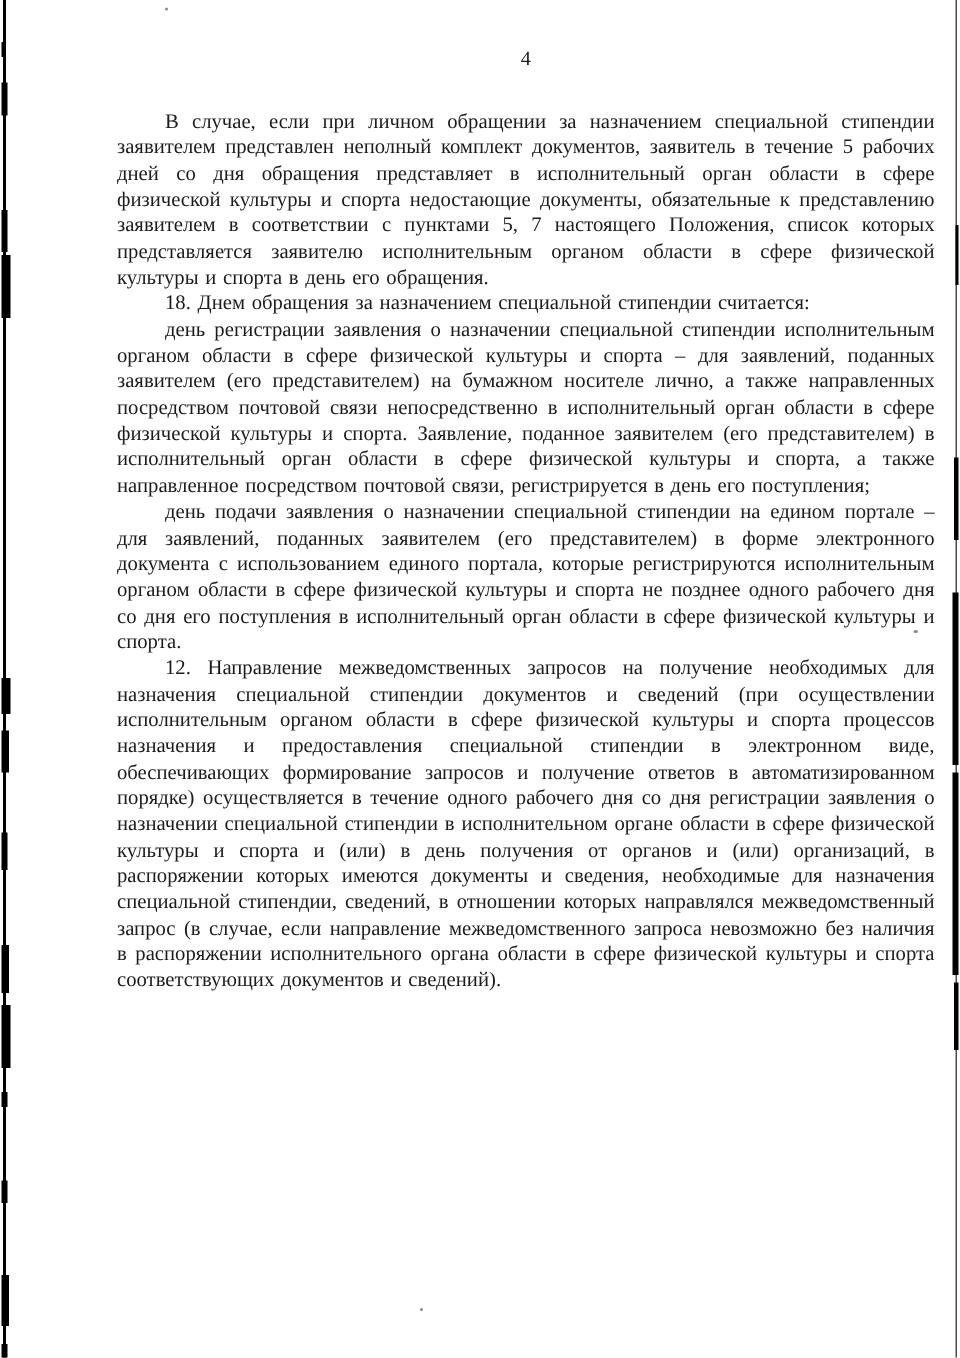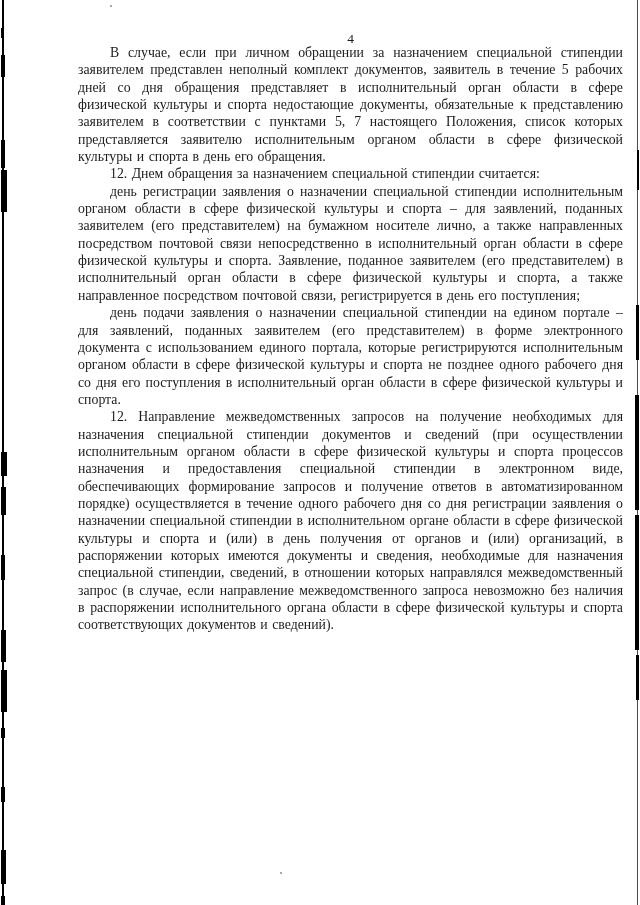--- a/index.html
+++ b/index.html
@@ -21,21 +21,21 @@
   .page-number{
     position:absolute;
     left:78px;width:545px;
     top:31px;
     text-align:center;
     font-size:13.5px;
     color:var(--ink);
   }
   .doc-text{
     position:absolute;
-    left:78px;top:44px;
+    left:78px;top:72px;
     width:545px;
     color:var(--ink);
     font-size:13.8px;
     line-height:17.35px;
   }
   .para{
     margin:0;
     text-align:justify;
     text-indent:32px;
     word-spacing:1px;
@@ -84,19 +84,19 @@
   </div>
 
   <div class="speck" style="left:110px;top:5px;width:2px;height:2px"></div>
   <div class="speck" style="left:609px;top:420px;width:3px;height:2px"></div>
   <div class="speck" style="left:280px;top:872px;width:2px;height:2px"></div>
 
   <div class="page-number">4</div>
 
   <div class="doc-text">
       <p class="para">В случае, если при личном обращении за назначением специальной стипендии заявителем представлен неполный комплект документов, заявитель в течение 5 рабочих дней со дня обращения представляет в исполнительный орган области в сфере физической культуры и спорта недостающие документы, обязательные к представлению заявителем в соответствии с пунктами 5, 7 настоящего Положения, список которых представляется заявителю исполнительным органом области в сфере физической культуры и спорта в день его обращения.</p>
-      <p class="para">12. Днем обращения за назначением специальной стипендии считается:</p>
+      <p class="para">18. Днем обращения за назначением специальной стипендии считается:</p>
       <p class="para">день регистрации заявления о назначении специальной стипендии исполнительным органом области в сфере физической культуры и спорта – для заявлений, поданных заявителем (его представителем) на бумажном носителе лично, а также направленных посредством почтовой связи непосредственно в исполнительный орган области в сфере физической культуры и спорта. Заявление, поданное заявителем (его представителем) в исполнительный орган области в сфере физической культуры и спорта, а также направленное посредством почтовой связи, регистрируется в день его поступления;</p>
       <p class="para">день подачи заявления о назначении специальной стипендии на едином портале – для заявлений, поданных заявителем (его представителем) в форме электронного документа с использованием единого портала, которые регистрируются исполнительным органом области в сфере физической культуры и спорта не позднее одного рабочего дня со дня его поступления в исполнительный орган области в сфере физической культуры и спорта.</p>
       <p class="para">12. Направление межведомственных запросов на получение необходимых для назначения специальной стипендии документов и сведений (при осуществлении исполнительным органом области в сфере физической культуры и спорта процессов назначения и предоставления специальной стипендии в электронном виде, обеспечивающих формирование запросов и получение ответов в автоматизированном порядке) осуществляется в течение одного рабочего дня со дня регистрации заявления о назначении специальной стипендии в исполнительном органе области в сфере физической культуры и спорта и (или) в день получения от органов и (или) организаций, в распоряжении которых имеются документы и сведения, необходимые для назначения специальной стипендии, сведений, в отношении которых направлялся межведомственный запрос (в случае, если направление межведомственного запроса невозможно без наличия в распоряжении исполнительного органа области в сфере физической культуры и спорта соответствующих документов и сведений).</p>
     </div>
 
 </div>
 
 </body></html>

